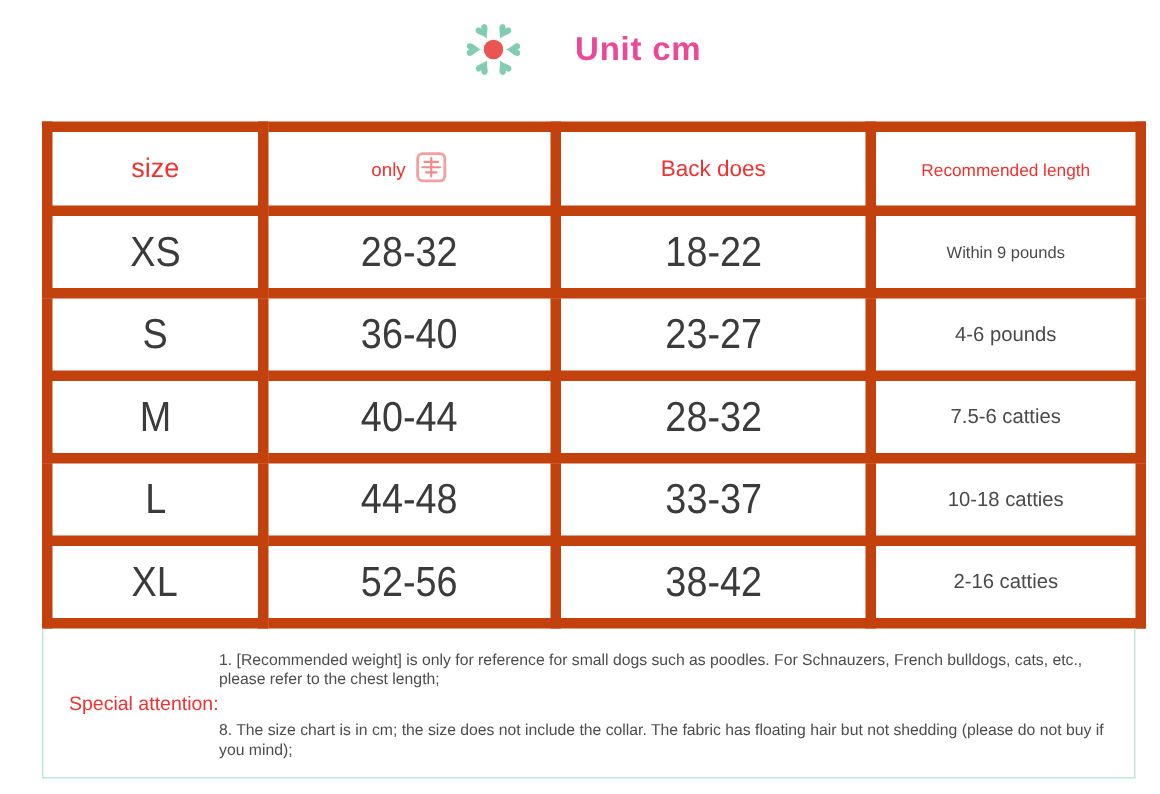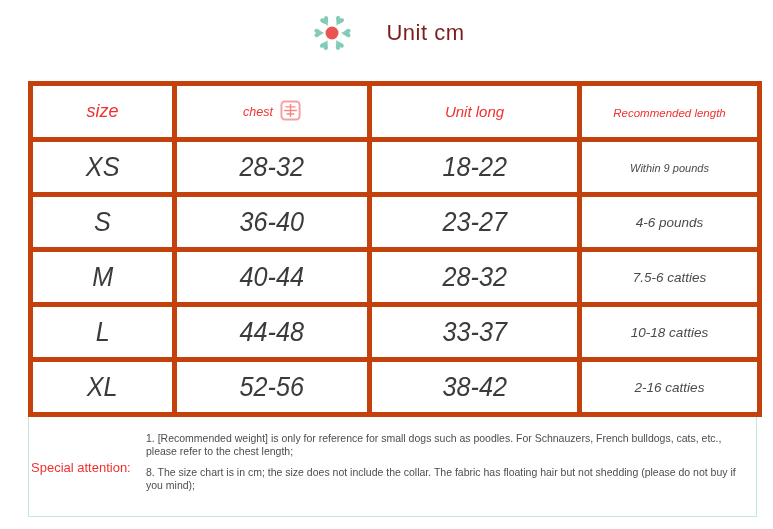--- a/index.html
+++ b/index.html
@@ -24,36 +24,35 @@
     color: #82ccb6; font-size: 17px; line-height: 1;
     transform: translate(-50%,-50%) rotate(var(--a)) translateY(-14px);
   }
   .flower .core {
     position: absolute; left: 50%; top: 50%;
     width: 13px; height: 13px; border-radius: 50%;
     background: #ea5552;
     transform: translate(-50%,-50%);
   }
   .title {
-    font-size: 22px; font-weight: normal; color: #7f1d1d;
+    font-size: 22px; font-weight: bold; color: #ec4899;
     letter-spacing: 0.5px;
   }
 
   
   table.size-chart {
     border-collapse: collapse;
     table-layout: fixed;
     margin-left: 28px;
     width: 729px;
   }
   table.size-chart td {
-    border: 5px solid #c2410c;
+    border: 7px solid #c2410c;
     text-align: center; vertical-align: middle;
     padding: 0;
-    font-style: italic;
   }
   tr.head-row td { height: 56px; }
   tr.data-row td { height: 55px; }
 
   .h-size   { font-size: 18px; color: #f0312f; }
   .h-chest  { font-size: 12.5px; color: #f0312f;
               display: inline-flex; align-items: center; gap: 7px; }
   .h-back   { font-size: 15px; color: #f0312f; }
   .h-weight { font-size: 11.5px; color: #f0312f; }
 
@@ -69,27 +68,27 @@
 
   
   .notes {
     margin-left: 28px;
     width: 729px; height: 100px;
     border: 1px solid #c3e7da;
     border-top: none;
     position: relative;
   }
   .notes-label {
-    position: absolute; left: 2px; top: 50%;
+    position: absolute; left: 17px; top: 50%;
     transform: translateY(-50%);
     color: #f0312f; font-size: 13px;
   }
   .notes-list {
     position: absolute; left: 117px; top: 15px; right: 10px;
-    display: flex; flex-direction: column; gap: 8px;
+    display: flex; flex-direction: column; gap: 21px;
   }
   .note  { font-size: 10.5px; color: #4d4d4d; line-height: 1.25; }
   .note.small { font-size: 9.5px; color: #5a5a5a; }
 </style>
 </head>
 <body>
 
 <div class="header">
   <div class="flower">
     <span class="petal" style="--a:30deg">♥</span>
@@ -108,35 +107,35 @@
     <col style="width:144px">
       <col style="width:195px">
       <col style="width:210px">
       <col style="width:180px">
   </colgroup>
   <tbody>
       <tr class="head-row">
     <td><span class="h-size">size</span></td>
     <td>
       <span class="h-chest">
-        <span>chest</span>
+        <span>only</span>
         <span class="stamp">
           <svg width="21" height="21" viewBox="0 0 22 22">
             <rect x="1.5" y="1.5" width="19" height="19" rx="3.5" fill="none" stroke="#f5a09e" stroke-width="2"></rect>
             <g stroke="#f28a88" stroke-width="1.5" fill="none" stroke-linecap="round">
               <path d="M6.2 7.2 H15.8"></path>
               <path d="M4.8 11 H17.2"></path>
               <path d="M7.4 14.6 H14.6"></path>
               <path d="M11 4.6 V17.4"></path>
             </g>
           </svg>
         </span>
       </span>
     </td>
-    <td><span class="h-back">Unit long</span></td>
+    <td><span class="h-back">Back does</span></td>
     <td><span class="h-weight">Recommended length</span></td>
   </tr>
 
   <tr class="data-row">
     <td><span class="big">XS</span></td>
     <td><span class="big">28-32</span></td>
     <td><span class="big">18-22</span></td>
     <td><span class="wt-small">Within 9 pounds</span></td>
   </tr>
   <tr class="data-row">

